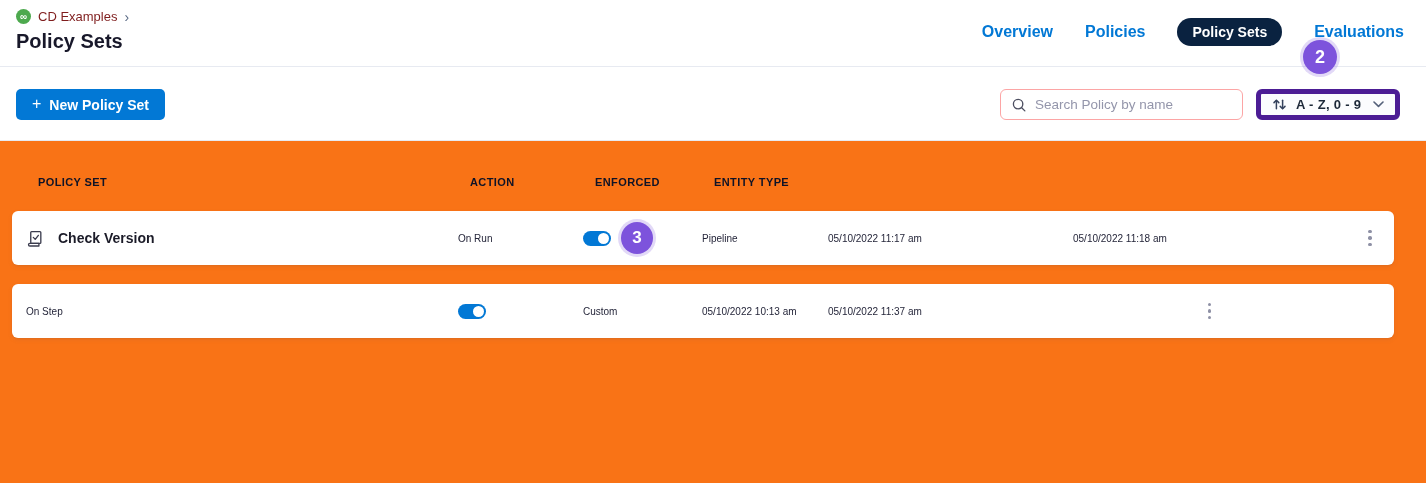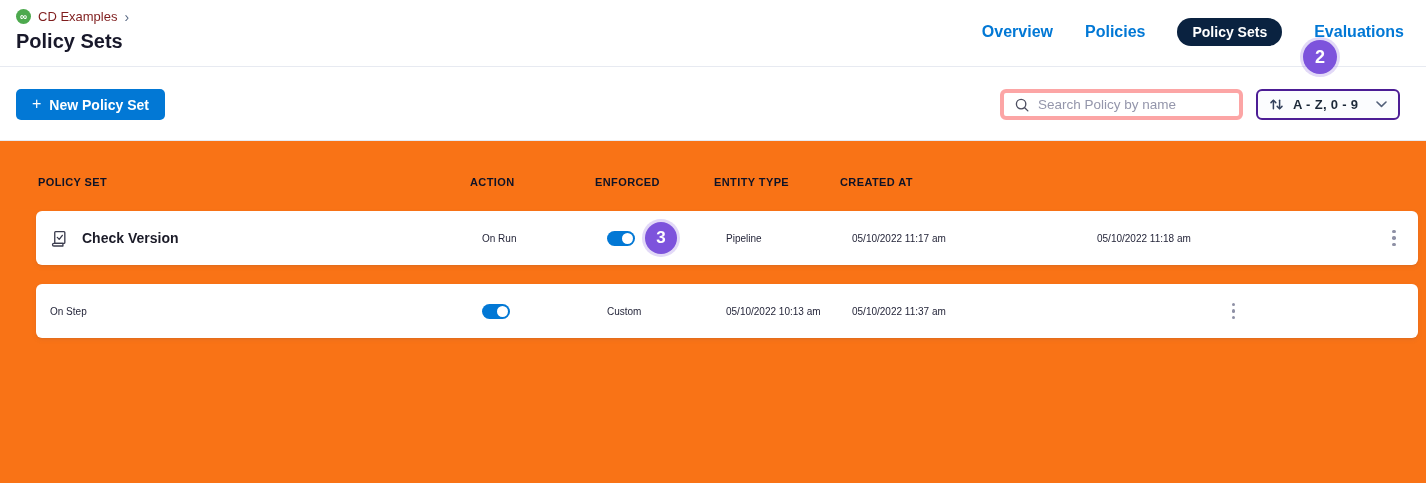--- a/index.html
+++ b/index.html
@@ -57,31 +57,31 @@
   .new-btn {
     position:absolute; top:22px; left:16px; height:31px;
     background:#0278d5; color:#fff; border:none; border-radius:5px;
     padding:0 16px; font-family:inherit;
     font-size:14px; font-weight:700;
     display:flex; align-items:center; gap:8px; cursor:pointer;
   }
   .new-btn .plus { font-size:16px; font-weight:500; margin-top:-1px; }
   .search-box {
     position:absolute; top:22px; left:1000px; width:243px; height:31px;
-    background:#fff; border:4px solid #fca5a5; border-radius:6px;
+    background:#fff; border:1px solid #fca5a5; border-radius:6px;
     display:flex; align-items:center; padding:0 10px; gap:8px;
   }
   .search-box input {
     border:none; outline:none; flex:1; font-family:inherit;
     font-size:13.5px; color:#1b1b28; background:transparent;
   }
   .search-box input::placeholder { color:#9496ab; }
   .sort-select {
     position:absolute; top:22px; left:1256px; width:144px; height:31px;
-    background:#fbfcfe; border:2px solid #4c1d95; border-radius:6px;
+    background:#fbfcfe; border:5px solid #4c1d95; border-radius:6px;
     display:flex; align-items:center; padding:0 11px; gap:9px; cursor:pointer;
   }
   .sort-label { font-size:13px; font-weight:700; color:#1c2838; letter-spacing:0.3px; }
   .sort-select .chev { margin-left:auto; display:flex; }
 
   
   .content {
     position:absolute; top:141px; left:0; right:0; bottom:0;
     background:#f97316;
   }
@@ -91,21 +91,21 @@
     align-items:center;
   }
   .table-header {
     position:absolute; top:35px; left:24px; width:1382px;
     padding-left:14px;
   }
   .th {
     font-size:11px; font-weight:700; color:#0f1327; letter-spacing:0.4px;
   }
   .row-card {
-    position:absolute; left:36px; width:1382px; height:54px;
+    position:absolute; left:12px; width:1382px; height:54px;
     background:#fff; border-radius:6px; padding-left:14px;
     box-shadow:0 1px 2px rgba(40,41,61,0.06), 0 2px 5px rgba(96,97,112,0.09);
     cursor:pointer;
   }
   .row-1 { top:70px; }
   .row-2 { top:143px; }
   .cell-name { display:flex; align-items:center; gap:13px; }
   .policy-name { font-size:14px; font-weight:700; color:#1b1b28; }
   .cell-text { font-size:10px; color:#25263a; }
   .cell-enforced { display:flex; align-items:center; gap:10px; }
@@ -179,21 +179,20 @@
   </div>
 </div>
 
 <div class="content">
 
   <div class="table-header grid-cols">
     <span class="th">POLICY SET</span>
     <span class="th">ACTION</span>
     <span class="th">ENFORCED</span>
     <span class="th">ENTITY TYPE</span>
-    <span class="th">CREATED AT</span>
     <span class="th"></span>
   </div>
 
   <div class="row-card row-1 grid-cols">
     <div class="cell-name">
       <span class="icon-flex">
         <svg width="19" height="19" viewBox="0 0 20 20" fill="none" stroke="#3b3c4e" stroke-width="1.4" stroke-linecap="round" stroke-linejoin="round">
           <rect x="5" y="2.8" width="10.6" height="12.4" rx="0.9"></rect>
           <path d="M7.7 8.8 l2 2.1 3.3-4.2"></path>
           <path d="M4 15.2 h9.6 v2.7 H4 a1.35 1.35 0 0 1 0 -2.7 z"></path>

